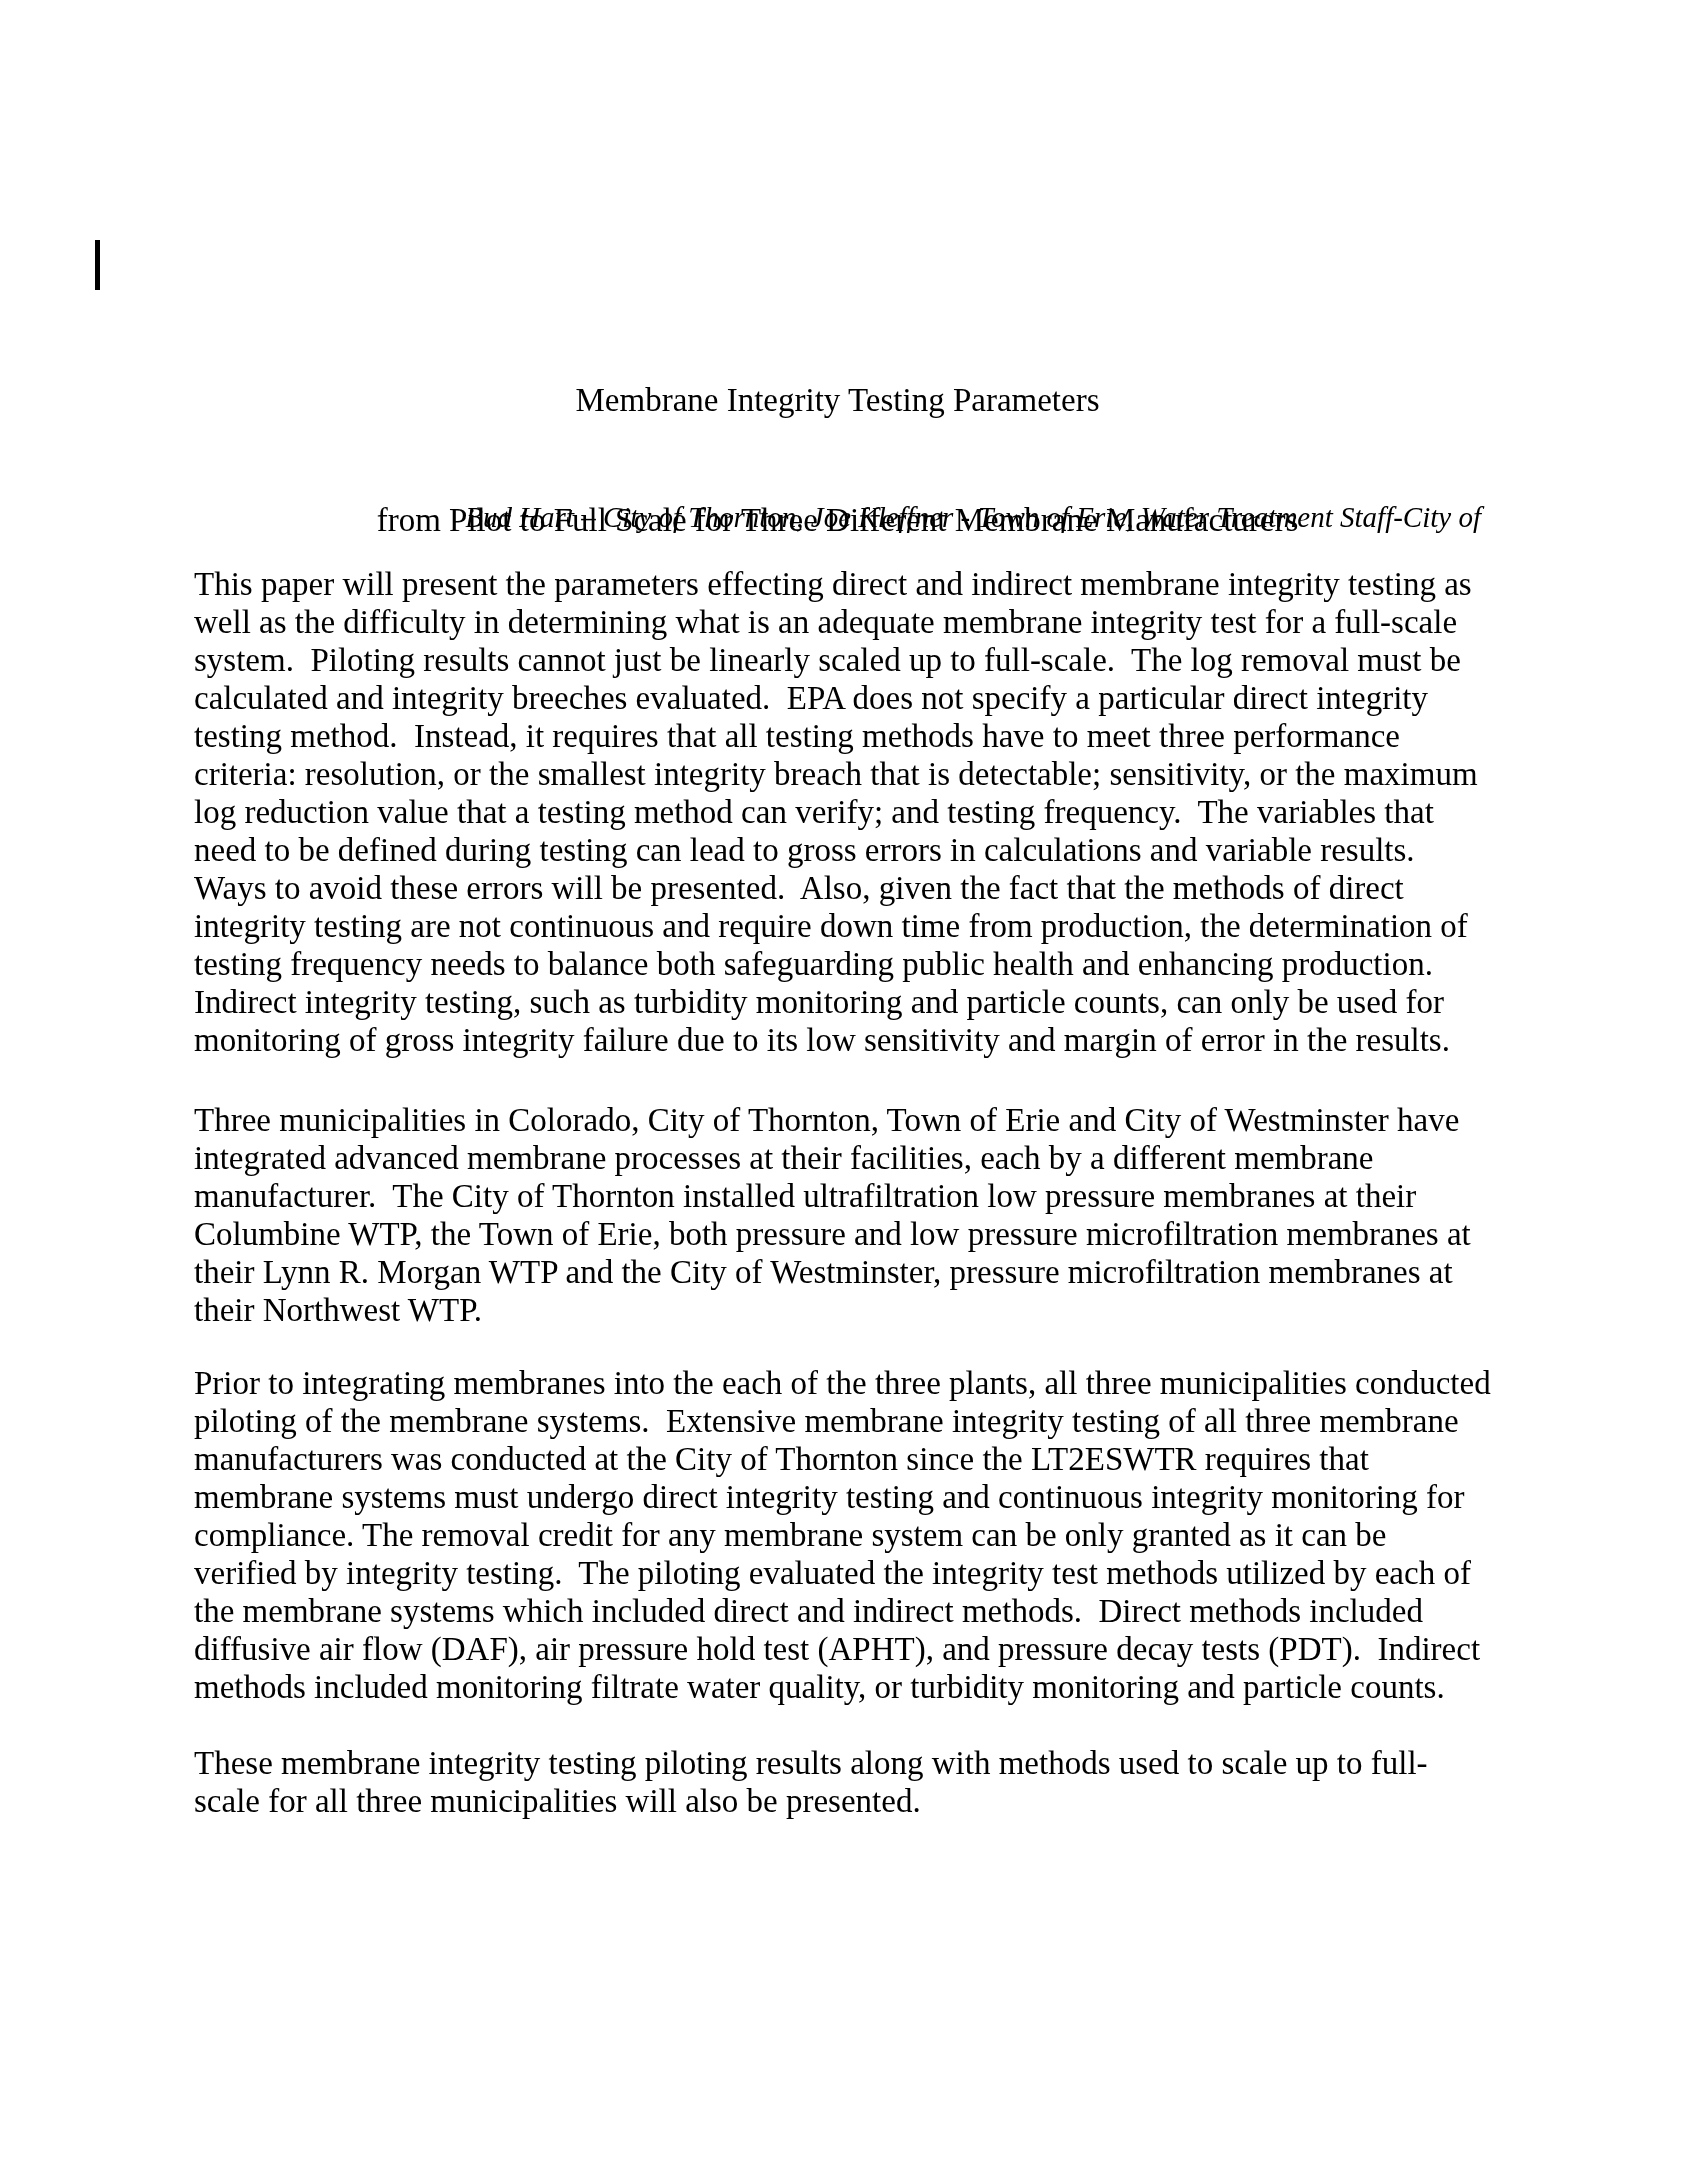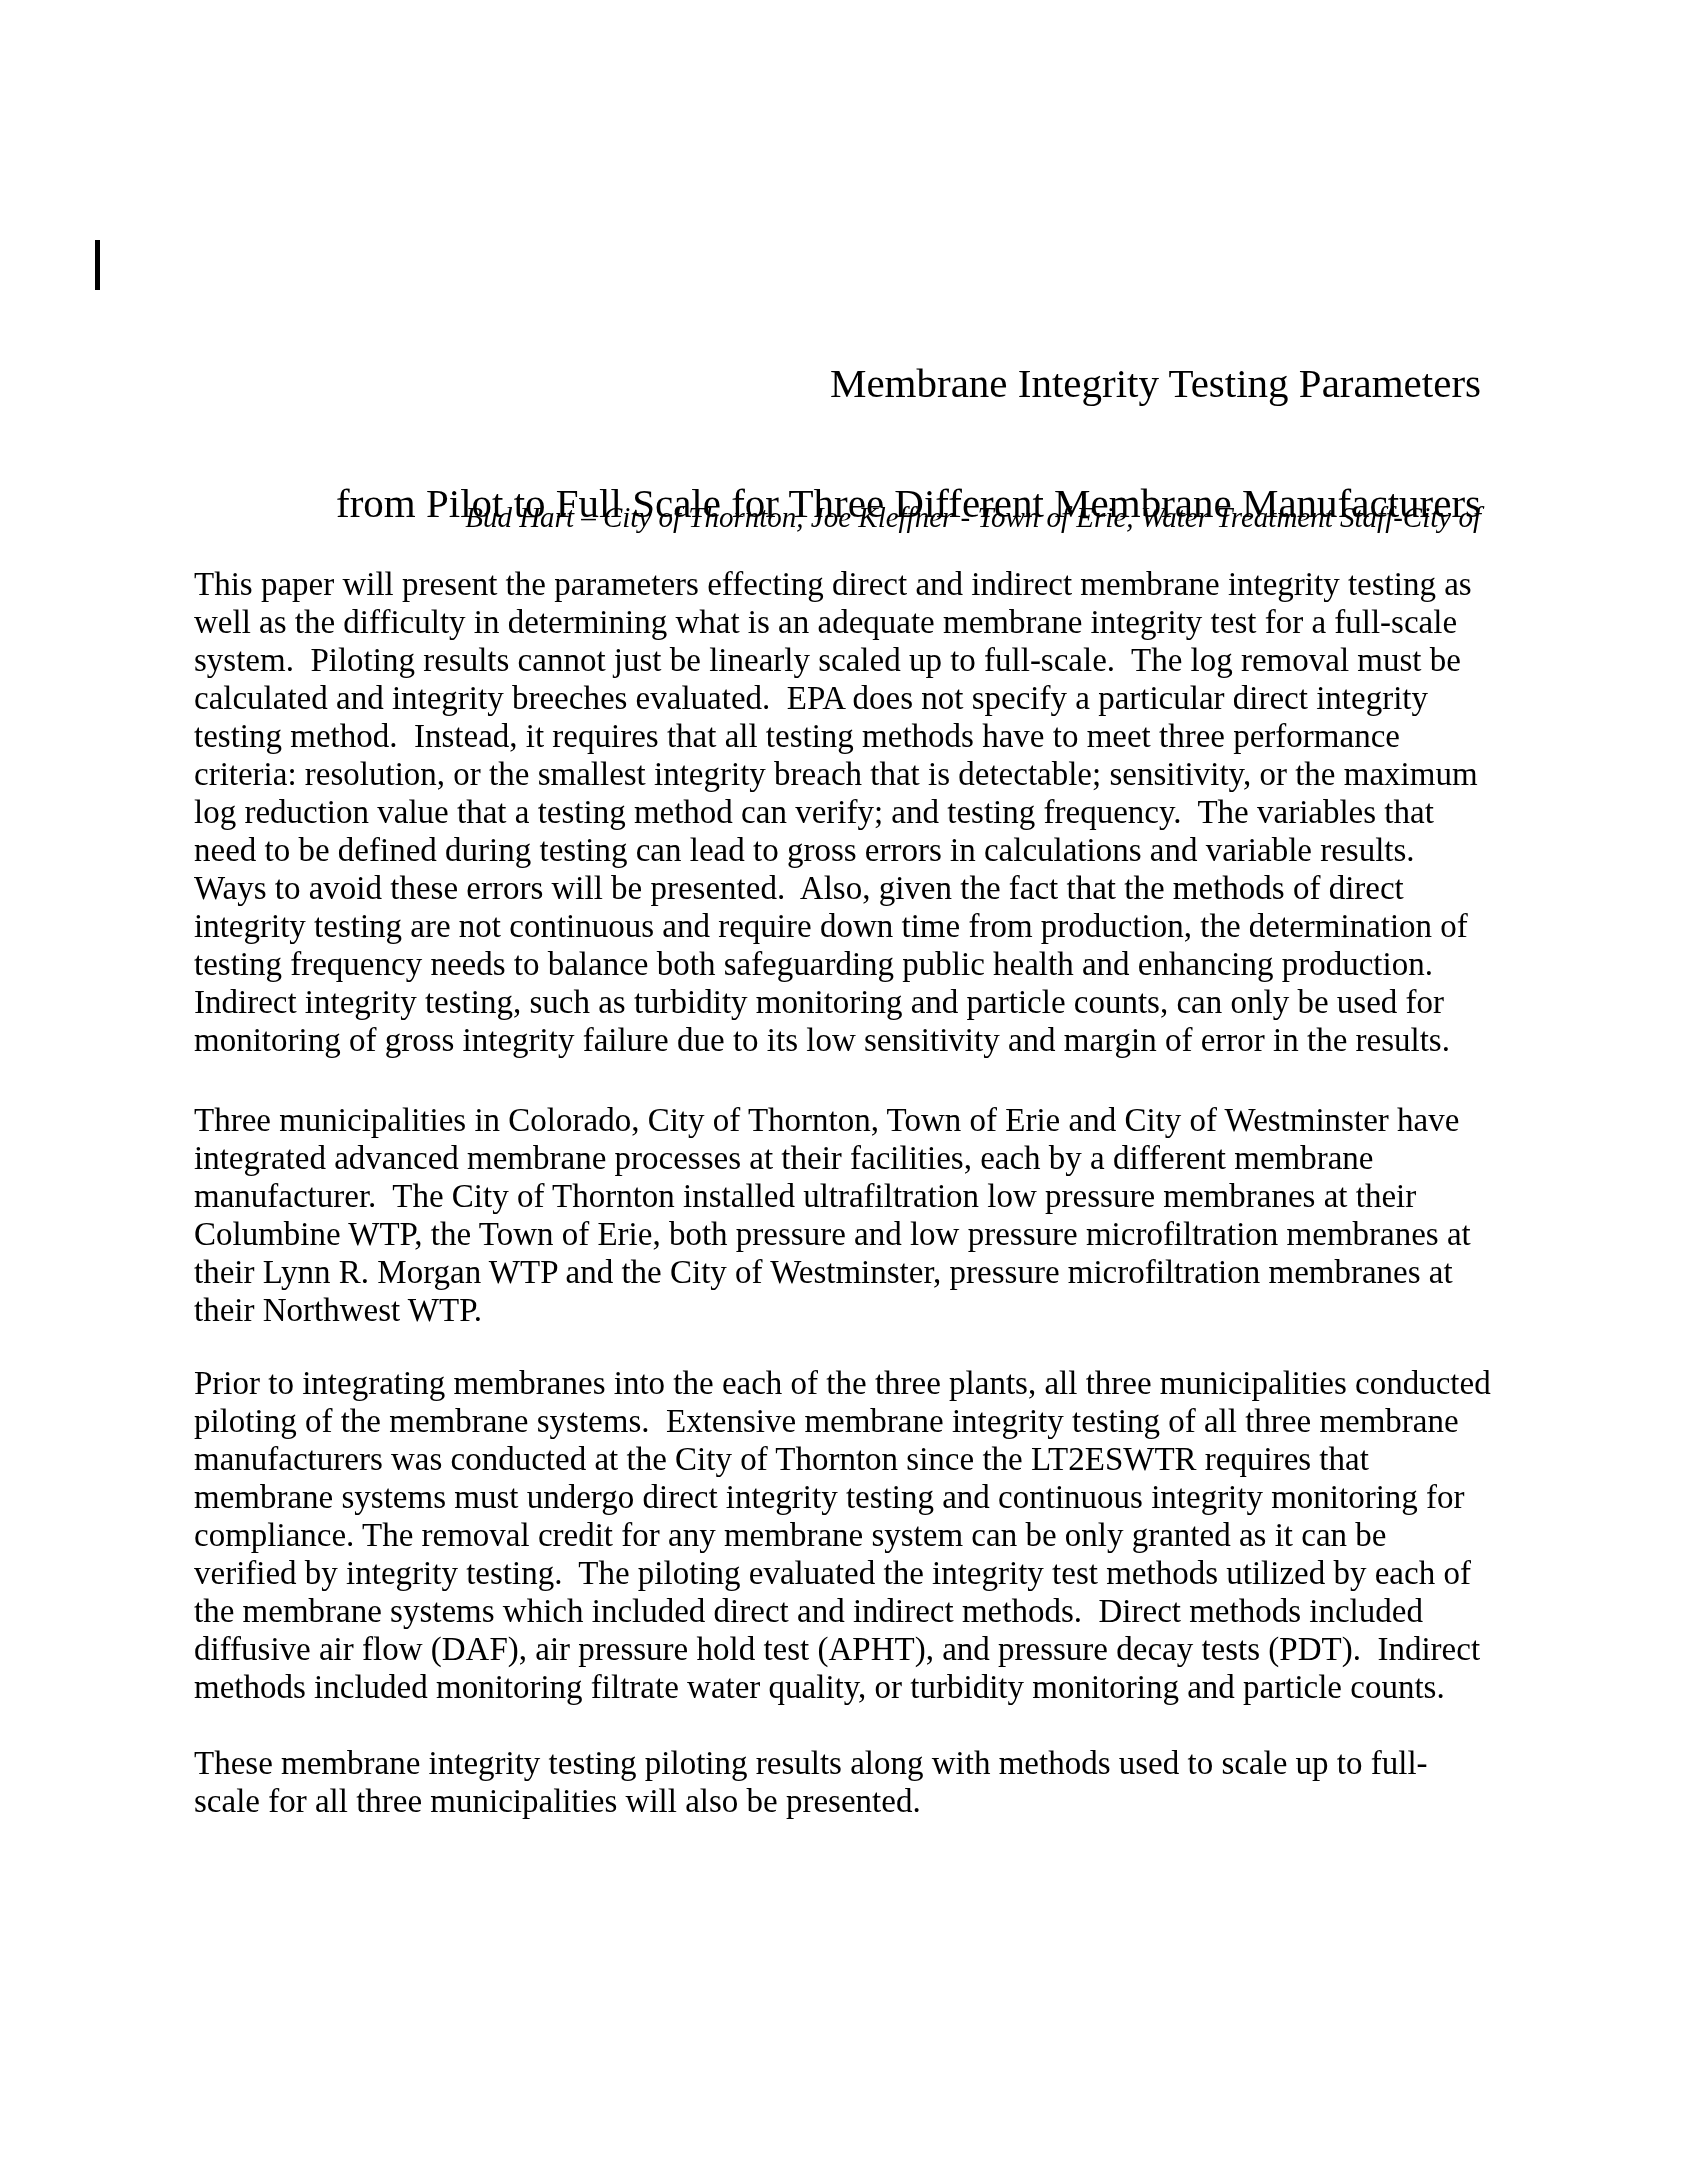--- a/index.html
+++ b/index.html
@@ -16,24 +16,24 @@
     position: absolute;
     left: 95px;
     top: 240px;
     width: 5px;
     height: 50px;
     background: #000000;
   }
   .title-block {
     position: absolute;
     left: 194px;
-    top: 283px;
+    top: 300px;
     width: 1287px;
-    text-align: right;
-    font-size: 41px;
+    text-align: center;
+    font-size: 33px;
     line-height: 40px;
     white-space: pre;
   }
   .authors-block {
     position: absolute;
     left: 194px;
     top: 417px;
     width: 1287px;
     text-align: right;
     font-style: italic;

